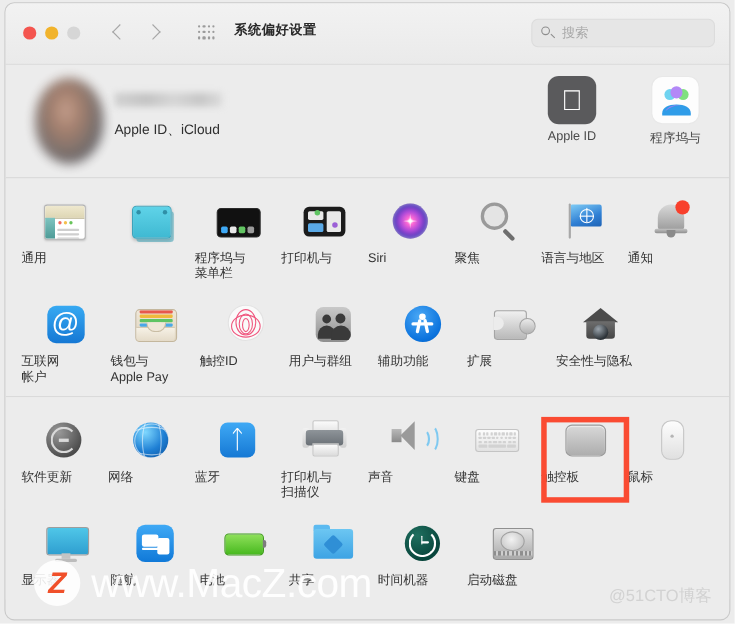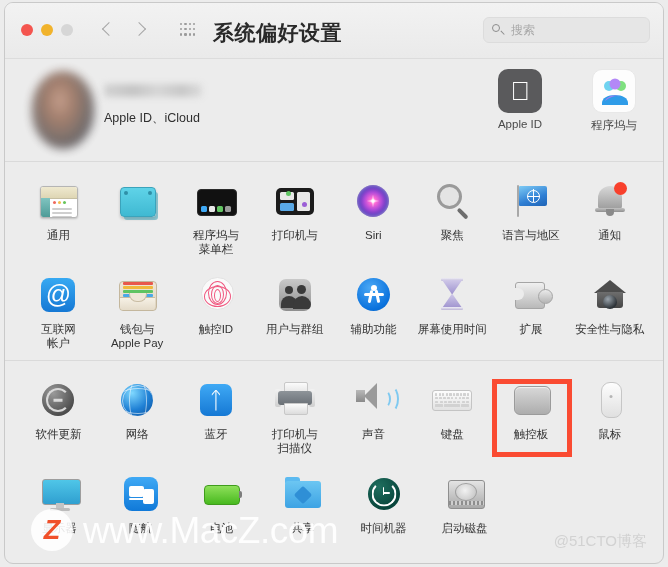--- a/index.html
+++ b/index.html
@@ -96,21 +96,21 @@
     display: block;
     width: 2.2px; height: 2.2px;
     background: #9b9b9b;
     border-radius: 50%;
   }
 
   .win-title {
     position: absolute;
     left: 208px;
     top: 16px;
-    font-size: 21px;
+    font-size: 12px;
     font-weight: bold;
     color: #2a2a2a;
     letter-spacing: .5px;
   }
 
   .search-box {
     position: absolute;
     right: 13px;
     top: 14px;
     width: 167px;
@@ -235,21 +235,20 @@
   }
   .section.last { border-bottom: none; }
   .row {
     display: flex;
     justify-content: flex-start;
     padding: 0 14px;
   }
   .cell {
     width: 80px;
     margin: 0 0.5px;
-    text-align: center;
     position: relative;
     padding-top: 2px;
   }
   .cell-ico {
     width: 46px;
     height: 46px;
     margin: 0 auto 4px;
     position: relative;
   }
   .cell-label {
@@ -910,31 +909,20 @@
               <div class="acc-body">
                 <div class="acc-head"></div>
                 <div class="acc-arms"></div>
               </div>
               <div class="acc-legs"></div>
             </div>
           </div>
           <div class="cell-label">辅助功能</div>
         </div>
 
-        <div class="cell">
-          <div class="cell-ico">
-            <div class="ic ic-hourglass">
-              <span class="hg-cap" style="top:1px"></span>
-              <span class="hg-top"></span>
-              <span class="hg-bot"></span>
-              <span class="hg-cap" style="bottom:1px"></span>
-            </div>
-          </div>
-          <div class="cell-label">屏幕使用时间</div>
-        </div>
 
         <div class="cell">
           <div class="cell-ico">
             <div class="ic ic-puzzle">
               <span class="puz-knob"></span>
               <span class="puz-notch"></span>
             </div>
           </div>
           <div class="cell-label">扩展</div>
         </div>

